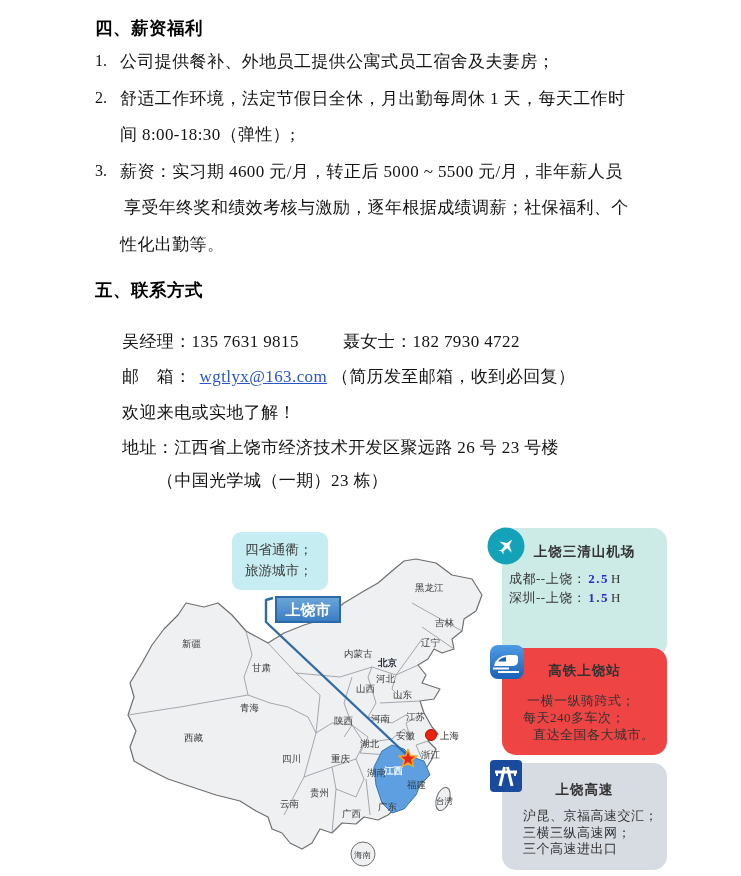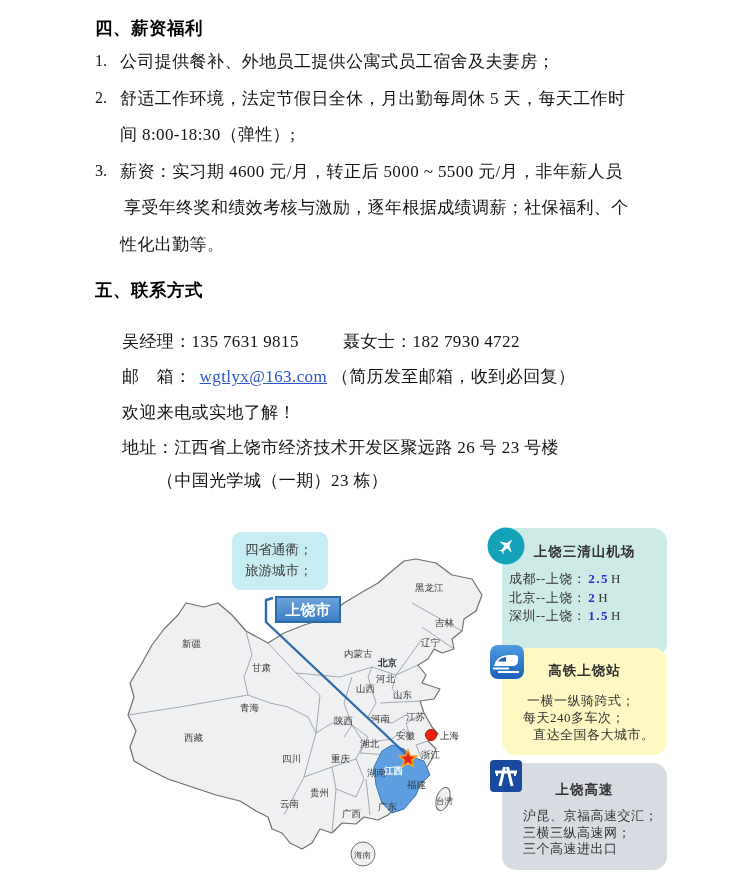--- a/index.html
+++ b/index.html
@@ -18,21 +18,21 @@
              border-radius:9px; font-size:13.5px; color:#3d3d3d; line-height:21px;
              padding:7px 0 0 13px; box-sizing:border-box; }
   .city-label { position:absolute; left:155px; top:69px; width:62px; height:23px;
                 background:linear-gradient(#6aa4d8,#3c7ec4); border:2px solid #2b6aa6;
                 color:#ffffff; font-family:"Liberation Sans","DejaVu Sans",sans-serif;
                 font-weight:bold; font-size:15px; text-align:center; line-height:23px; }
   
   .panel { position:absolute; left:382px; width:165px; border-radius:14px;
            font-size:13px; color:#333; box-sizing:border-box; }
   .panel-airport { top:1px;   height:129px; background:#cdebe6; }
-  .panel-train   { top:121px; height:107px; background:#fef9c3; }
+  .panel-train   { top:121px; height:107px; background:#ef4444; }
   .panel-highway { top:236px; height:107px; background:#d7dbe2;border-radius:14px; }
   .p-title { text-align:center; font-weight:600; font-size:13.5px; color:#333;
              letter-spacing:1px; }
   .panel-airport .p-title { padding-top:15px; }
   .panel-train   .p-title { padding-top:14px; }
   .panel-highway .p-title { padding-top:18px; }
   .p-rows { padding:9px 0 0 7px; }
   .p-row  { line-height:18.5px; letter-spacing:0.5px; }
   .p-val  { color:#2a2ad0; font-weight:600; letter-spacing:1.5px; margin:0 2px; }
   .p-lines { padding-top:12px;margin-left:15px; }
@@ -50,21 +50,21 @@
 <body>
 
 <div class="page">
 
   <div class="abs heading" style="left:95px; top:16px;">四、薪资福利</div>
 
   <div class="abs listnum" style="left:95px; top:52px;">1.</div>
   <div class="abs bodyline" style="left:120px; top:50px;">公司提供餐补、外地员工提供公寓式员工宿舍及夫妻房；</div>
 
   <div class="abs listnum" style="left:95px; top:89px;">2.</div>
-  <div class="abs bodyline" style="left:120px; top:87px;">舒适工作环境，法定节假日全休，月出勤每周休 5 天，每天工作时</div>
+  <div class="abs bodyline" style="left:120px; top:87px;">舒适工作环境，法定节假日全休，月出勤每周休 1 天，每天工作时</div>
   <div class="abs bodyline" style="left:120px; top:123px;">间 8:00-18:30（弹性）;</div>
 
   <div class="abs listnum" style="left:95px; top:162px;">3.</div>
   <div class="abs bodyline" style="left:120px; top:160px;">薪资：实习期 4600 元/月，转正后 5000 ~ 5500 元/月，非年薪人员</div>
   <div class="abs bodyline" style="left:124px; top:196px;">享受年终奖和绩效考核与激励，逐年根据成绩调薪；社保福利、个</div>
   <div class="abs bodyline" style="left:120px; top:233px;">性化出勤等。</div>
 
   <div class="abs heading" style="left:95px; top:278px;">五、联系方式</div>
 
   <div class="abs bodyline" style="left:122px; top:330px;">吴经理：135 7631 9815</div>
@@ -173,21 +173,20 @@
     <div class="panel panel-airport">
       <span class="p-icon icon-airport">
         <svg width="38" height="38" viewBox="0 0 38 38">
           <circle cx="19" cy="19" r="18.5" fill="#13a2b7"></circle>
           <path transform="translate(19,19.5) rotate(42)" fill="#ffffff" d="M0,-9.5 L1.7,-3.2 L8.5,0.8 L2,0.5 L1.3,5.2 L3.6,7.8 L0.2,6.6 L-3.2,7.8 L-1,5.2 L-1.7,0.5 L-8.2,0.8 L-1.6,-3.2 Z"></path>
         </svg>
       </span>
       <div class="p-title">上饶三清山机场</div>
       <div class="p-rows">
         <div class="p-row"><span>成都--上饶：</span><span class="p-val">2.5</span><span>H</span></div>
-        <div class="p-row"><span>北京--上饶：</span><span class="p-val">2</span><span>H</span></div>
         <div class="p-row"><span>深圳--上饶：</span><span class="p-val">1.5</span><span>H</span></div>
       </div>
     </div>
 
     <div class="panel panel-train">
       <span class="p-icon icon-train">
         <svg width="36" height="36" viewBox="0 0 36 36">
           <defs>
             <linearGradient id="tg" x1="0" y1="0" x2="0" y2="1">
               <stop offset="0" stop-color="#4e9be4"></stop>

